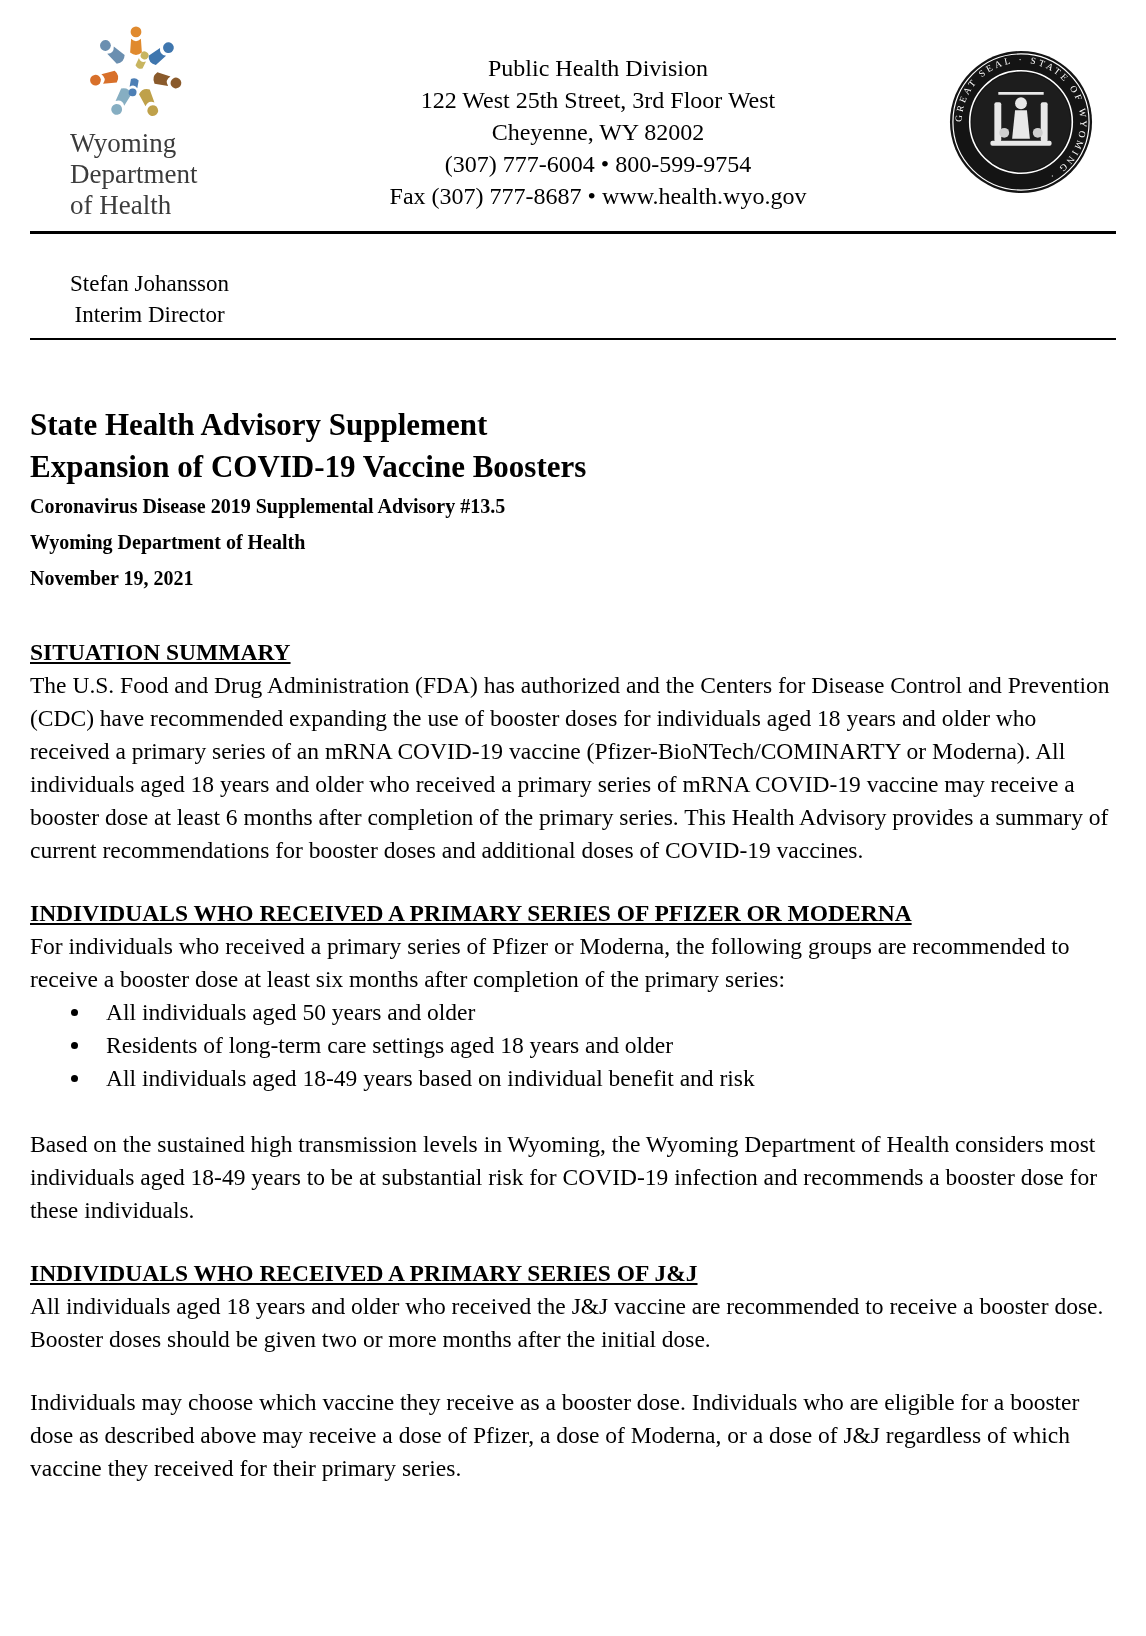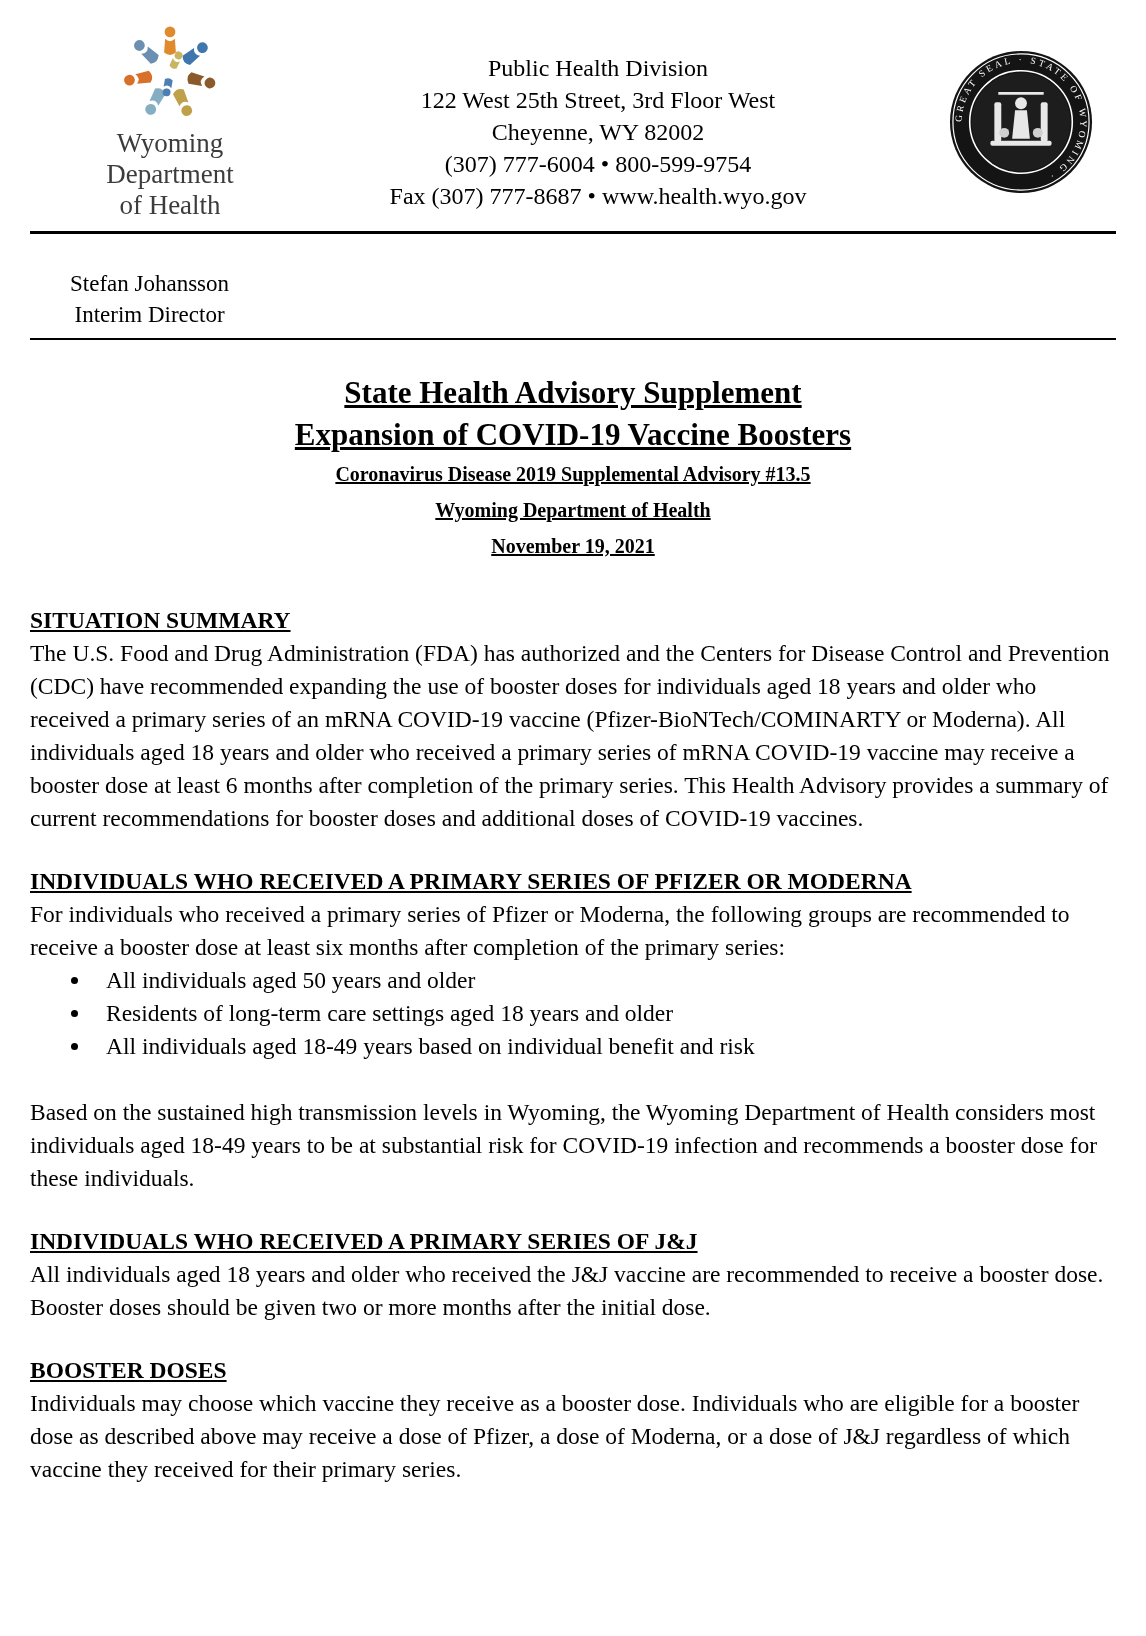--- a/index.html
+++ b/index.html
@@ -20,21 +20,20 @@
   }
 
   
   .letterhead {
     display: flex;
     justify-content: space-between;
     align-items: flex-start;
   }
   .logo-block {
     width: 200px;
-    text-align: center;
     margin-left: 40px;
     flex: 0 0 auto;
   }
   .logo-graphic { display: inline-block; }
   .logo-text {
     font-size: 27px;
     line-height: 31px;
     color: #3c3c3c;
   }
   .contact-block {
@@ -68,24 +67,22 @@
     justify-content: space-between;
     padding: 6px 40px 4px 40px;
     font-size: 23px;
     line-height: 31px;
     margin-top: 28px;
   }
   .official { text-align: center; }
 
   
   .title-block {
-    text-align: center;
-    margin-top: 32px;
+    margin-top: 64px;
     font-weight: bold;
-    text-decoration: underline;
   }
   .title-main {
     font-size: 31px;
     line-height: 42px;
   }
   .title-sub {
     font-size: 20px;
     line-height: 36px;
   }
 
@@ -240,18 +237,17 @@
       </ul>
       <p class="para spaced-para">Based on the sustained high transmission levels in Wyoming, the Wyoming Department of Health considers most individuals aged 18-49 years to be at substantial risk for COVID-19 infection and recommends a booster dose for these individuals.</p>
     </div>
 
     <div class="section">
       <h2 class="section-heading">INDIVIDUALS WHO RECEIVED A PRIMARY SERIES OF J&amp;J</h2>
       <p class="para">All individuals aged 18 years and older who received the J&amp;J vaccine are recommended to receive a booster dose. Booster doses should be given two or more months after the initial dose.</p>
     </div>
 
     <div class="section">
-      <h2 class="section-heading">BOOSTER DOSES</h2>
       <p class="para">Individuals may choose which vaccine they receive as a booster dose. Individuals who are eligible for a booster dose as described above may receive a dose of Pfizer, a dose of Moderna, or a dose of J&amp;J regardless of which vaccine they received for their primary series.</p>
     </div>
 
   </div>
 </div>
 
 </body></html>

